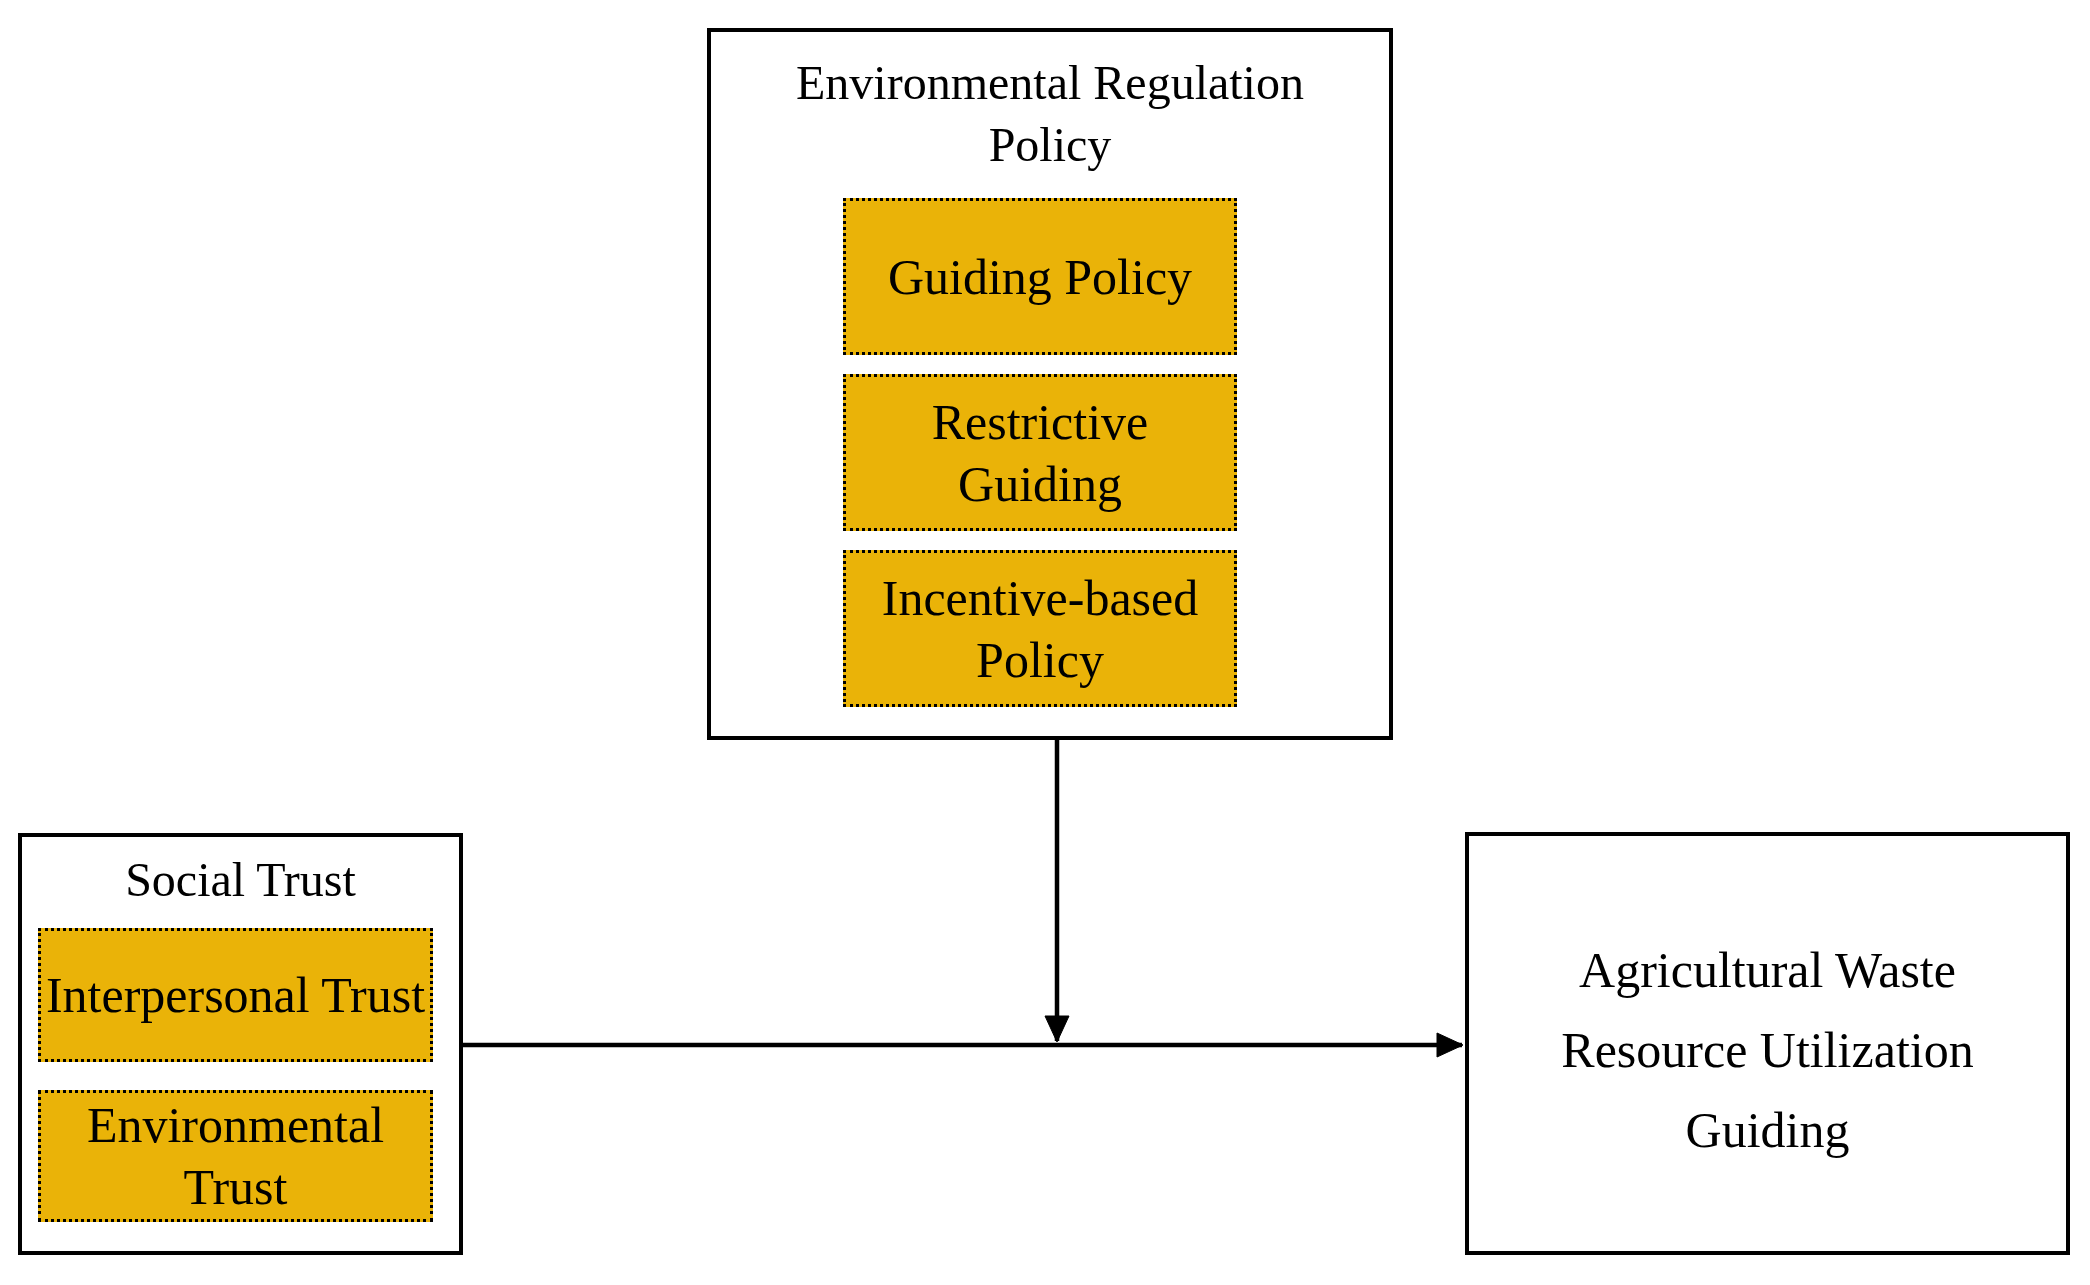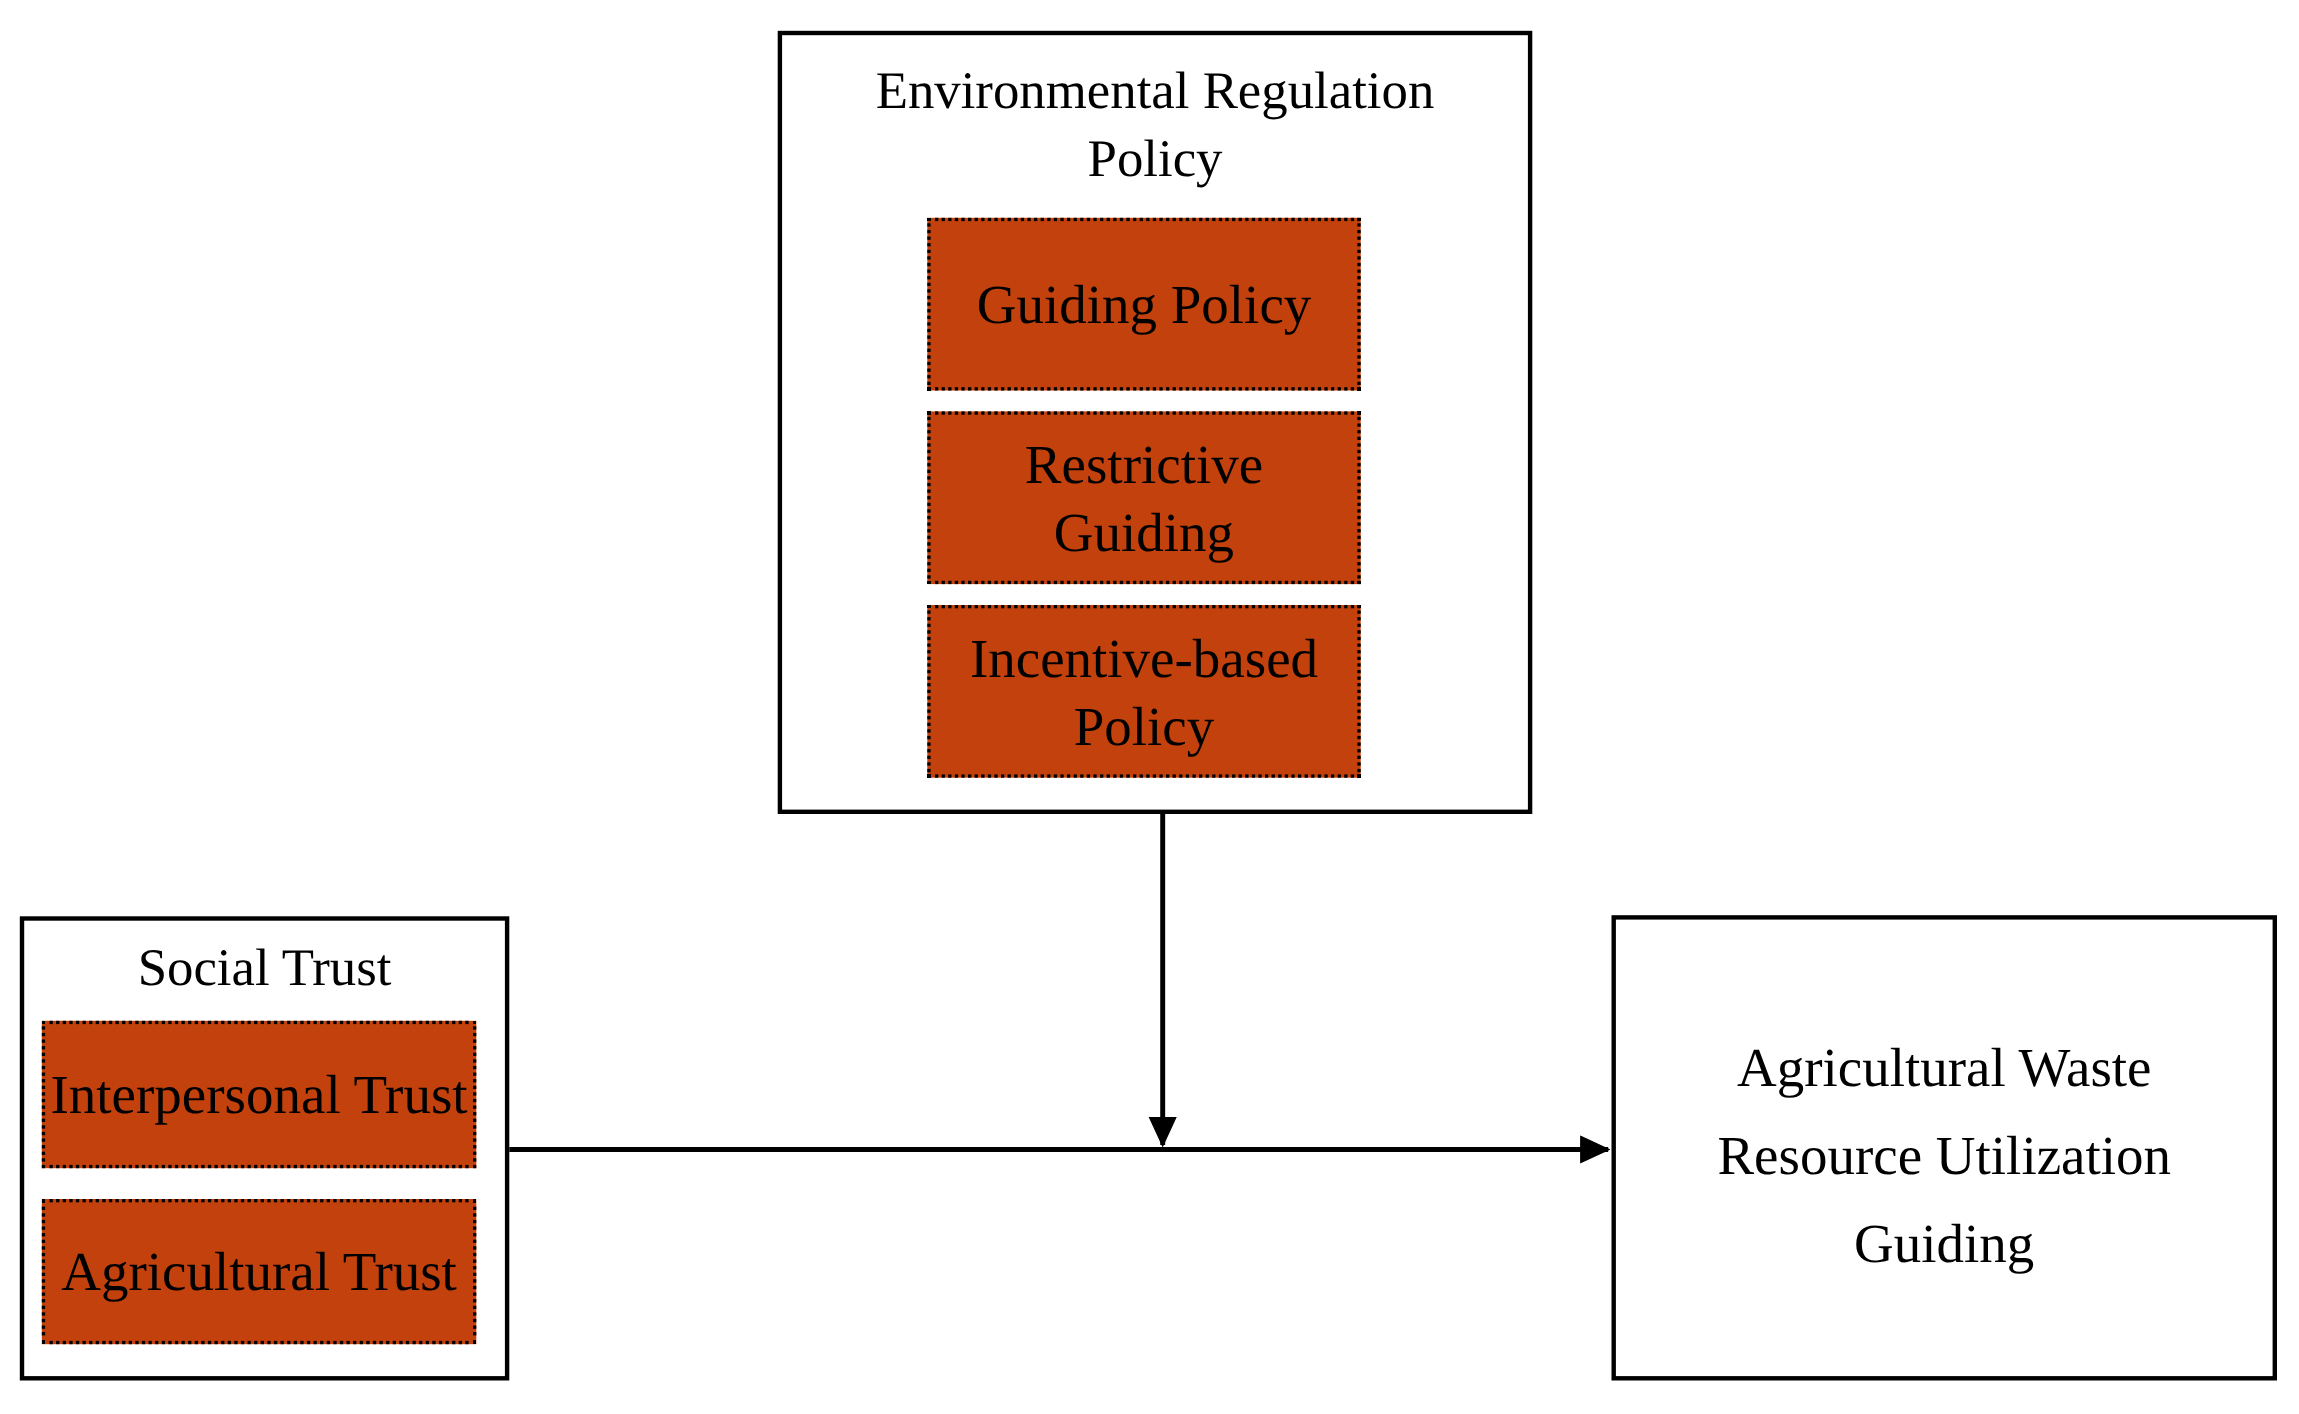--- a/index.html
+++ b/index.html
@@ -57,21 +57,21 @@
     left: 132px;
     top: 166px;
     width: 394px;
   }
   .dotted-box {
     border: 3px dotted #000000;
     box-sizing: border-box;
     display: flex;
     align-items: center;
     justify-content: center;
-    background: #c2410c;
+    background: #eab308;
   }
   .dotted-label {
     font-size: 50px;
     line-height: 62px;
     text-align: center;
     white-space: pre-line;
   }
   .dotted-stack .dotted-box {
     width: 394px;
     height: 157px;
@@ -150,21 +150,21 @@
       </div>
     </div>
   </section>
 
   <section class="solid-box social-box">
     <h2 class="box-title social-title">Social Trust</h2>
     <div class="dotted-box interpersonal">
       <span class="dotted-label">Interpersonal Trust</span>
     </div>
     <div class="dotted-box institutional">
-      <span class="dotted-label">Agricultural Trust</span>
+      <span class="dotted-label">Environmental Trust</span>
     </div>
   </section>
 
   <section class="solid-box outcome-box">
     <div class="outcome-label">Agricultural Waste
 Resource Utilization
 Guiding</div>
   </section>
 
 </div>

